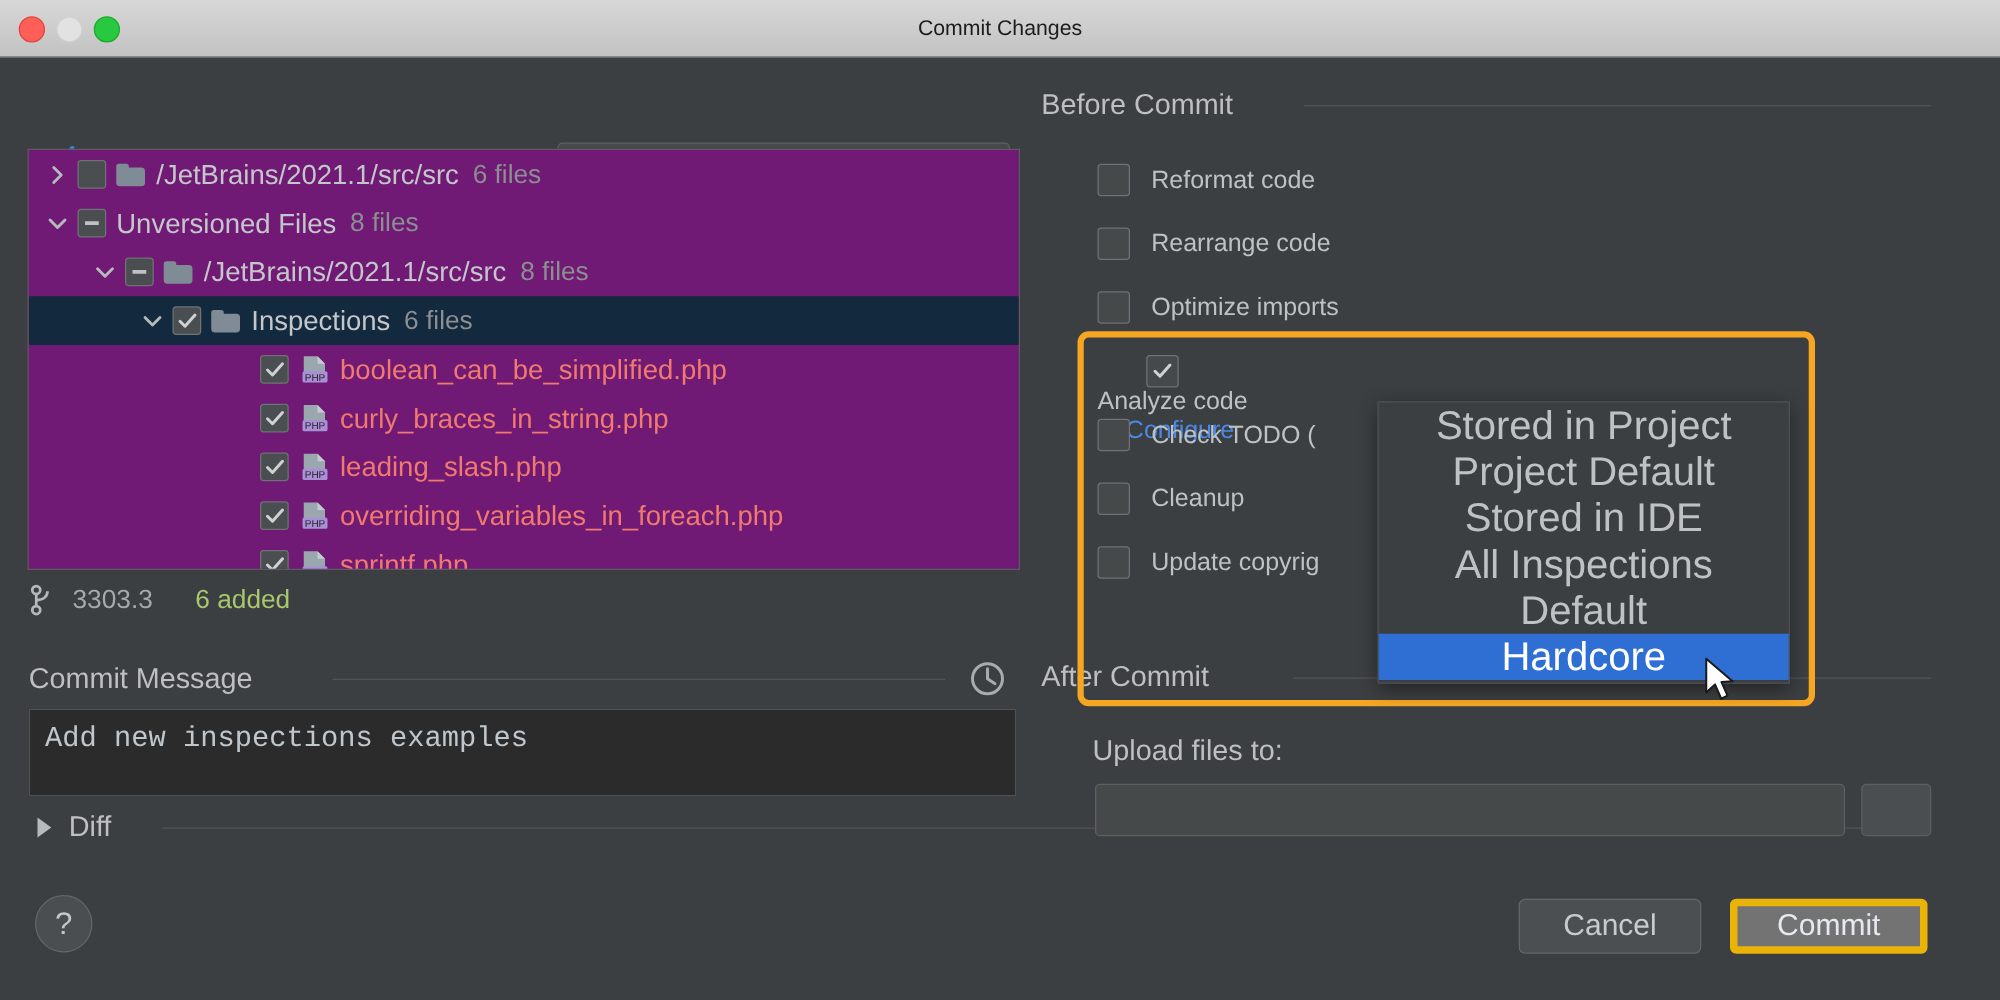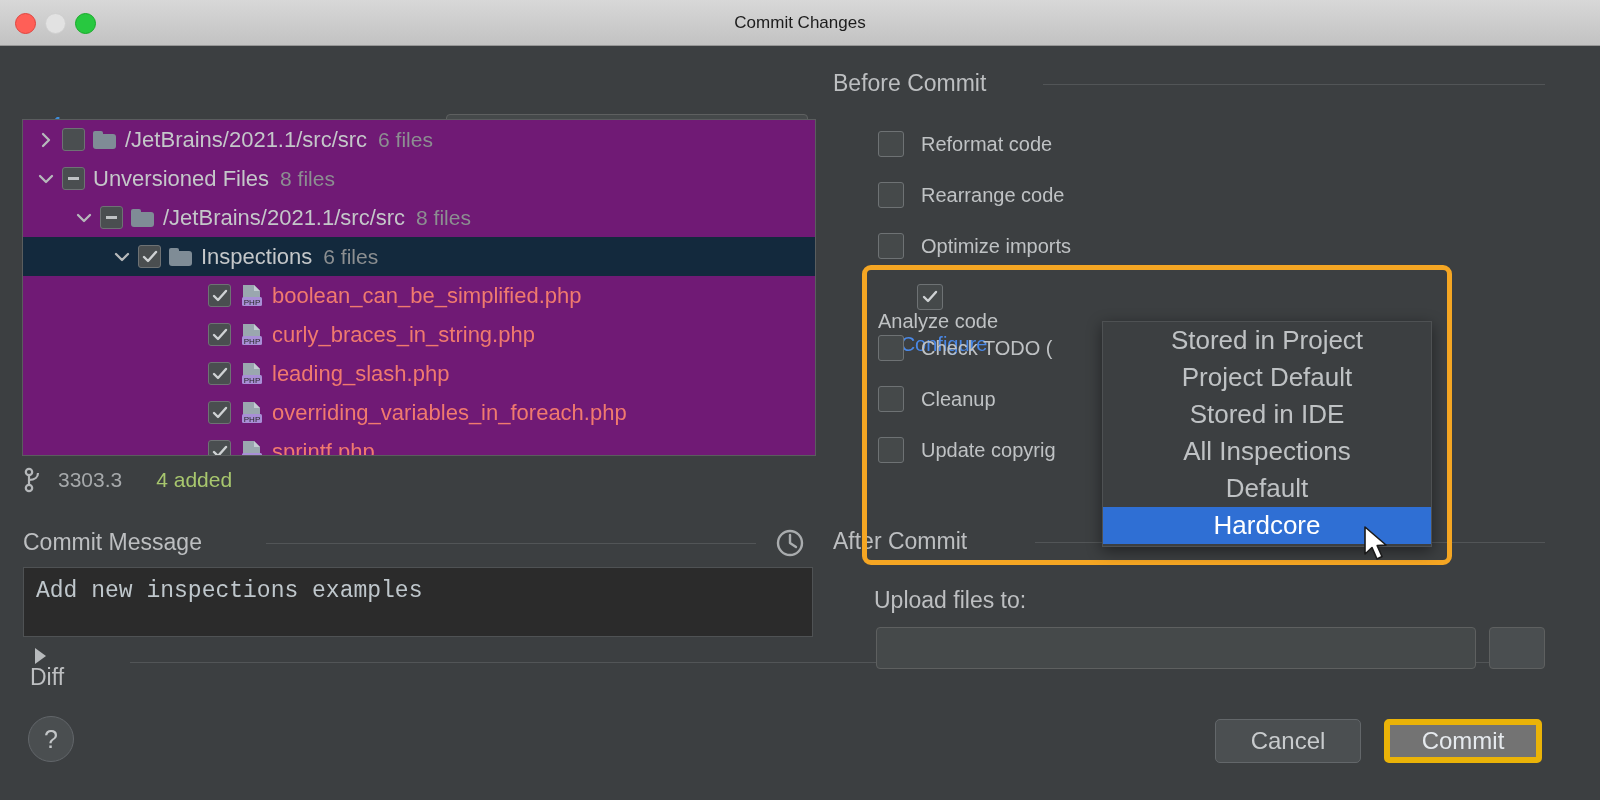--- a/index.html
+++ b/index.html
@@ -124,21 +124,21 @@
   .clock-icon { position: absolute; left: 775px; top: 528px; }
   .msgbox {
     position: absolute; left: 23px; top: 567px; width: 790px; height: 70px;
     background: #2b2b2b; border: 1px solid #4f5254;
   }
   .msgbox .txt {
     position: absolute; left: 12px; top: 10px;
     font-family: "Liberation Mono", monospace;
     font-size: 23px; color: #bfc7cc;
   }
-  .diff-row { position: absolute; left: 30px; top: 648px; display: flex; align-items: center; flex-direction: column; }
+  .diff-row { position: absolute; left: 30px; top: 648px; display: flex; align-items: center; }
   .tri-right {
     width: 0; height: 0; border-top: 8px solid transparent;
     border-bottom: 8px solid transparent; border-left: 11px solid #b7babc;
     margin-right: 14px;
   }
   .diff-label { font-size: 23px; color: #bdbfc1; }
 
   
   .opt-row {
     position: absolute; display: flex; align-items: center;
@@ -160,21 +160,21 @@
   }
 
   
   .popup {
     position: absolute; left: 1102px; top: 321px; width: 330px; height: 226px;
     background: #3c3f41; border: 1px solid #4e5153;
     box-shadow: 0 4px 14px rgba(0,0,0,0.45);
   }
   .mi {
     height: 37px; line-height: 37px; text-align: center;
-    font-size: 26px; color: #bfc2c4; white-space: nowrap;
+    font-size: 32px; color: #bfc2c4; white-space: nowrap;
   }
   .mi.active { background: #2f6fd4; color: #ffffff; }
 
   .cursor { position: absolute; left: 1362px; top: 525px; }
 
   
   .upload-input {
     position: absolute; left: 876px; top: 627px; width: 600px; height: 42px;
     background: #45494a; border: 1px solid #5e6060; border-radius: 4px;
   }
@@ -388,21 +388,21 @@
     </div>
 
   <div class="branchbar">
     <svg width="24" height="26" viewBox="0 0 24 26">
       <circle cx="7" cy="5" r="3.2" fill="none" stroke="#b5b8ba" stroke-width="2.2"></circle>
       <circle cx="7" cy="21" r="3.2" fill="none" stroke="#b5b8ba" stroke-width="2.2"></circle>
       <path d="M7 8 L7 18" stroke="#b5b8ba" stroke-width="2.2" fill="none"></path>
       <path d="M7 13 C13 13 16 10 16 6" stroke="#b5b8ba" stroke-width="2.2" fill="none"></path>
     </svg>
     <span class="branch-name">3303.3</span>
-    <span class="branch-added">4 added</span>
+    <span class="branch-added">6 added</span>
   </div>
 
   <div class="sec-title" style="left:23px; top:529px;">Commit Message</div>
   <div class="sec-line" style="left:266px; top:543px; width:490px;"></div>
   <div class="clock-icon">
     <svg width="30" height="30" viewBox="0 0 30 30">
       <circle cx="15" cy="15" r="12" fill="none" stroke="#a9acae" stroke-width="2.4"></circle>
       <path d="M15 7 L15 15 L21 19" fill="none" stroke="#a9acae" stroke-width="2.4" stroke-linecap="round" stroke-linejoin="round"></path>
     </svg>
   </div>

